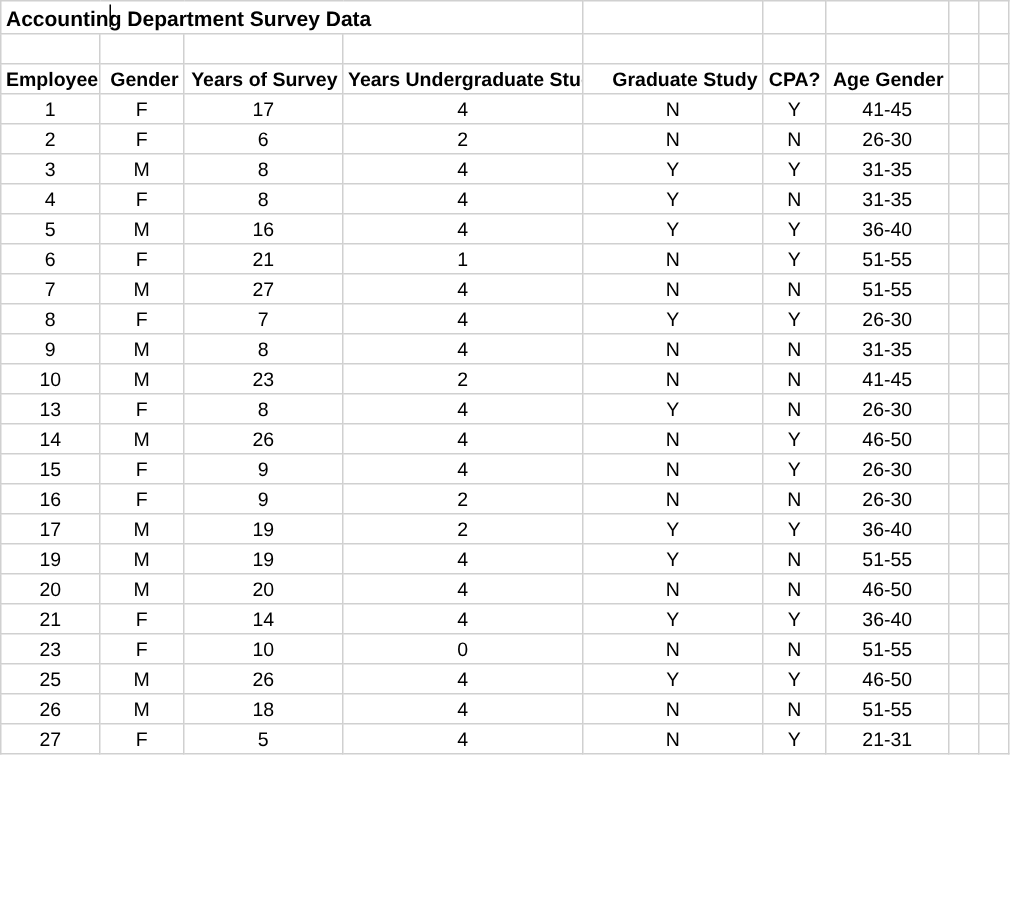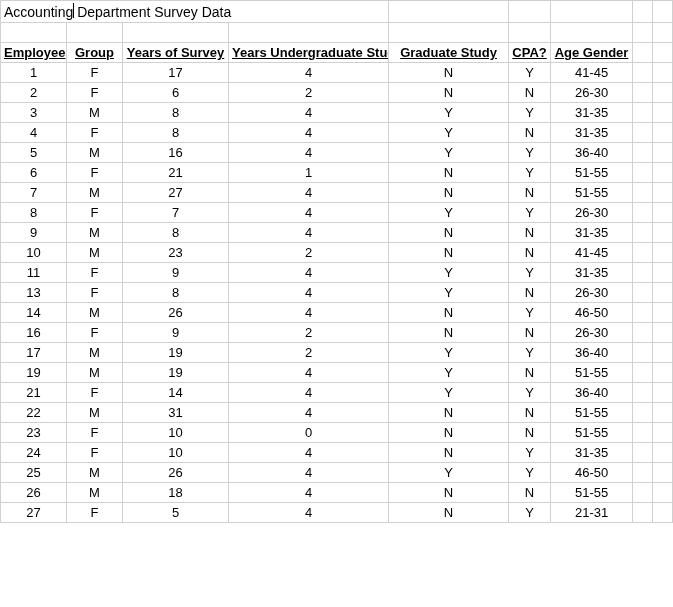--- a/index.html
+++ b/index.html
@@ -27,28 +27,27 @@
     height: 20px;
     padding: 0 3px;
     overflow: hidden;
     white-space: nowrap;
     vertical-align: middle;
     text-align: center;
     font-weight: normal;
   }
   .title-row td {
     text-align: left;
-    font-weight: normal;
+    font-weight: bold;
     font-size: 14px;
     height: 22px;
   }
   .hdr {
     font-weight: bold;
-    text-align: center;
-    text-decoration: underline;
+    text-align: right;
   }
   .col0 { width: 66px; }
   .col1 { width: 56px; }
   .col2 { width: 106px; }
   .col3 { width: 160px; }
   .col4 { width: 120px; }
   .col5 { width: 42px; }
   .col6 { width: 82px; }
   .col7 { width: 20px; }
   .col8 { width: 20px; }
@@ -93,21 +92,21 @@
         <td></td>
         <td></td>
         <td></td>
         <td></td>
         <td></td>
         <td></td>
         <td></td>
       </tr>
       <tr>
         <td class="hdr">Employee</td>
-        <td class="hdr">Group</td>
+        <td class="hdr">Gender</td>
         <td class="hdr">Years of Survey</td>
         <td class="hdr">Years Undergraduate Study</td>
         <td class="hdr">Graduate Study</td>
         <td class="hdr">CPA?</td>
         <td class="hdr">Age Gender</td>
         <td></td>
         <td></td>
       </tr>
     <tr>
           <td>1</td>
@@ -213,126 +212,115 @@
           <td>M</td>
           <td>23</td>
           <td>2</td>
           <td>N</td>
           <td>N</td>
           <td>41-45</td>
           <td></td>
           <td></td>
         </tr>
         <tr>
-          <td>11</td>
+          <td>13</td>
+          <td>F</td>
+          <td>8</td>
+          <td>4</td>
+          <td>Y</td>
+          <td>N</td>
+          <td>26-30</td>
+          <td></td>
+          <td></td>
+        </tr>
+        <tr>
+          <td>14</td>
+          <td>M</td>
+          <td>26</td>
+          <td>4</td>
+          <td>N</td>
+          <td>Y</td>
+          <td>46-50</td>
+          <td></td>
+          <td></td>
+        </tr>
+        <tr>
+          <td>15</td>
           <td>F</td>
           <td>9</td>
           <td>4</td>
-          <td>Y</td>
-          <td>Y</td>
-          <td>31-35</td>
-          <td></td>
-          <td></td>
-        </tr>
-        <tr>
-          <td>13</td>
-          <td>F</td>
-          <td>8</td>
-          <td>4</td>
-          <td>Y</td>
-          <td>N</td>
-          <td>26-30</td>
-          <td></td>
-          <td></td>
-        </tr>
-        <tr>
+          <td>N</td>
+          <td>Y</td>
+          <td>26-30</td>
+          <td></td>
+          <td></td>
+        </tr>
+        <tr>
+          <td>16</td>
+          <td>F</td>
+          <td>9</td>
+          <td>2</td>
+          <td>N</td>
+          <td>N</td>
+          <td>26-30</td>
+          <td></td>
+          <td></td>
+        </tr>
+        <tr>
+          <td>17</td>
+          <td>M</td>
+          <td>19</td>
+          <td>2</td>
+          <td>Y</td>
+          <td>Y</td>
+          <td>36-40</td>
+          <td></td>
+          <td></td>
+        </tr>
+        <tr>
+          <td>19</td>
+          <td>M</td>
+          <td>19</td>
+          <td>4</td>
+          <td>Y</td>
+          <td>N</td>
+          <td>51-55</td>
+          <td></td>
+          <td></td>
+        </tr>
+        <tr>
+          <td>20</td>
+          <td>M</td>
+          <td>20</td>
+          <td>4</td>
+          <td>N</td>
+          <td>N</td>
+          <td>46-50</td>
+          <td></td>
+          <td></td>
+        </tr>
+        <tr>
+          <td>21</td>
+          <td>F</td>
           <td>14</td>
-          <td>M</td>
-          <td>26</td>
-          <td>4</td>
-          <td>N</td>
-          <td>Y</td>
-          <td>46-50</td>
-          <td></td>
-          <td></td>
-        </tr>
-        <tr>
-          <td>16</td>
-          <td>F</td>
-          <td>9</td>
-          <td>2</td>
-          <td>N</td>
-          <td>N</td>
-          <td>26-30</td>
-          <td></td>
-          <td></td>
-        </tr>
-        <tr>
-          <td>17</td>
-          <td>M</td>
-          <td>19</td>
-          <td>2</td>
+          <td>4</td>
           <td>Y</td>
           <td>Y</td>
           <td>36-40</td>
-          <td></td>
-          <td></td>
-        </tr>
-        <tr>
-          <td>19</td>
-          <td>M</td>
-          <td>19</td>
-          <td>4</td>
-          <td>Y</td>
-          <td>N</td>
-          <td>51-55</td>
-          <td></td>
-          <td></td>
-        </tr>
-        <tr>
-          <td>21</td>
-          <td>F</td>
-          <td>14</td>
-          <td>4</td>
-          <td>Y</td>
-          <td>Y</td>
-          <td>36-40</td>
-          <td></td>
-          <td></td>
-        </tr>
-        <tr>
-          <td>22</td>
-          <td>M</td>
-          <td>31</td>
-          <td>4</td>
-          <td>N</td>
-          <td>N</td>
-          <td>51-55</td>
           <td></td>
           <td></td>
         </tr>
         <tr>
           <td>23</td>
           <td>F</td>
           <td>10</td>
           <td>0</td>
           <td>N</td>
           <td>N</td>
           <td>51-55</td>
-          <td></td>
-          <td></td>
-        </tr>
-        <tr>
-          <td>24</td>
-          <td>F</td>
-          <td>10</td>
-          <td>4</td>
-          <td>N</td>
-          <td>Y</td>
-          <td>31-35</td>
           <td></td>
           <td></td>
         </tr>
         <tr>
           <td>25</td>
           <td>M</td>
           <td>26</td>
           <td>4</td>
           <td>Y</td>
           <td>Y</td>

